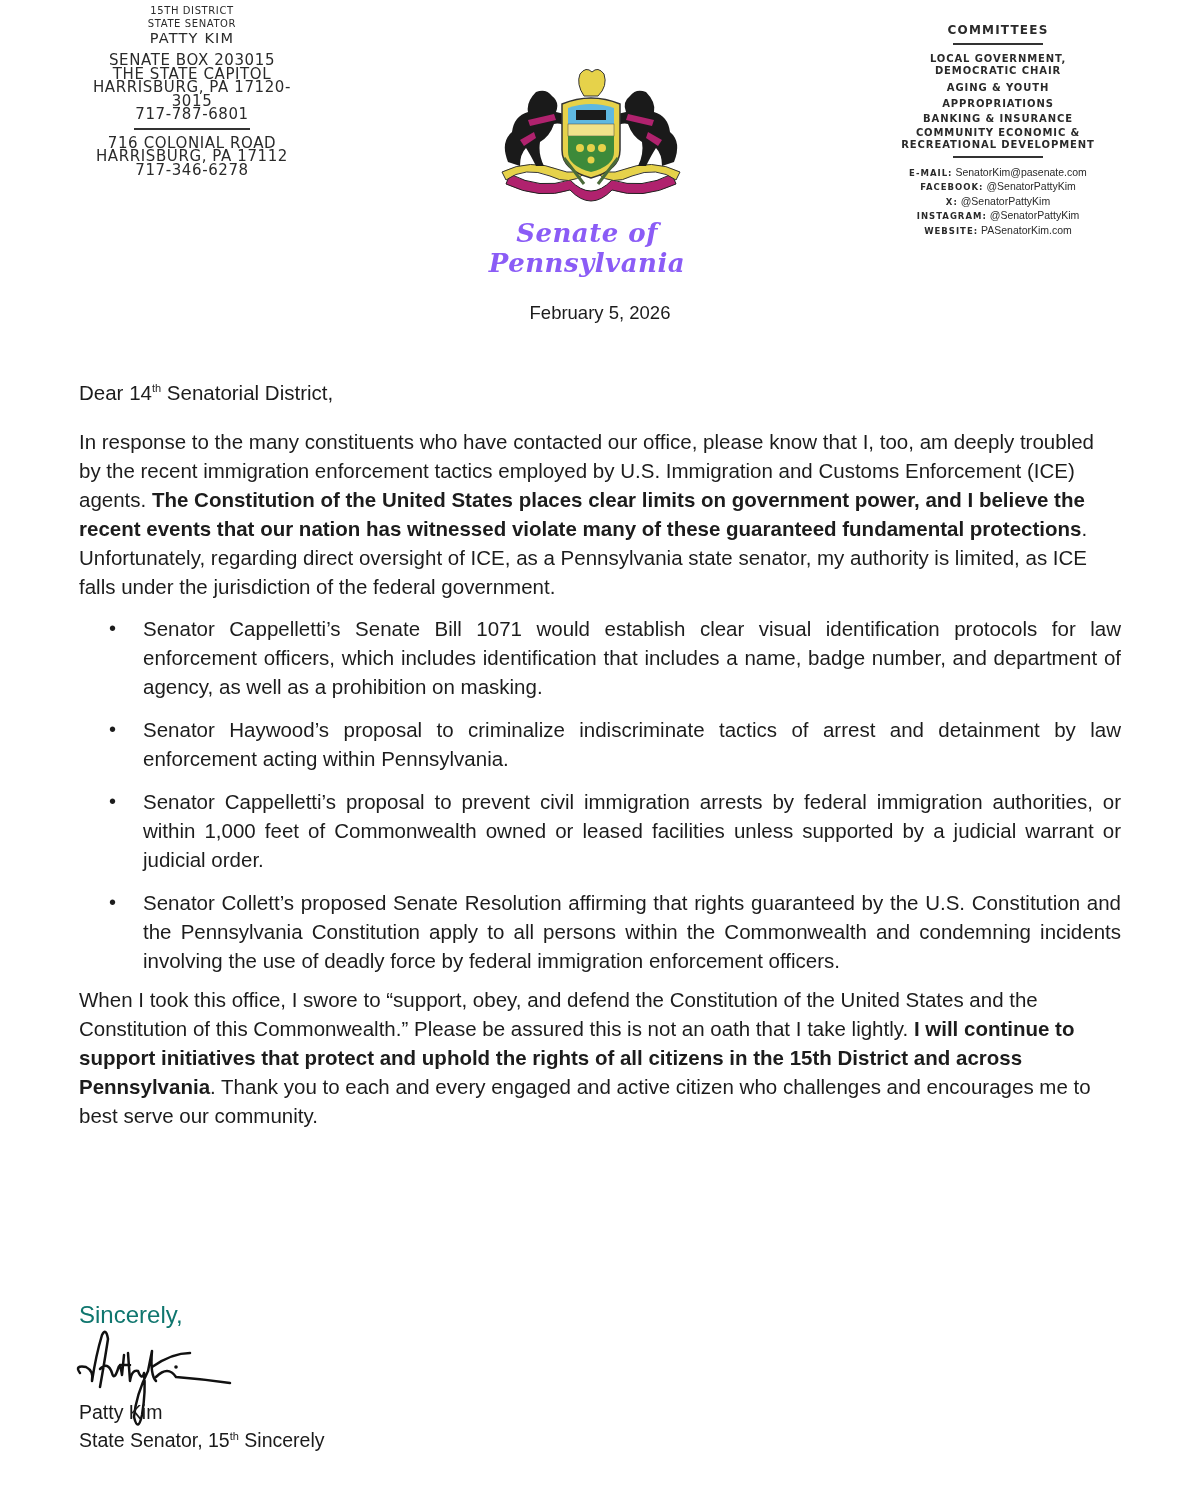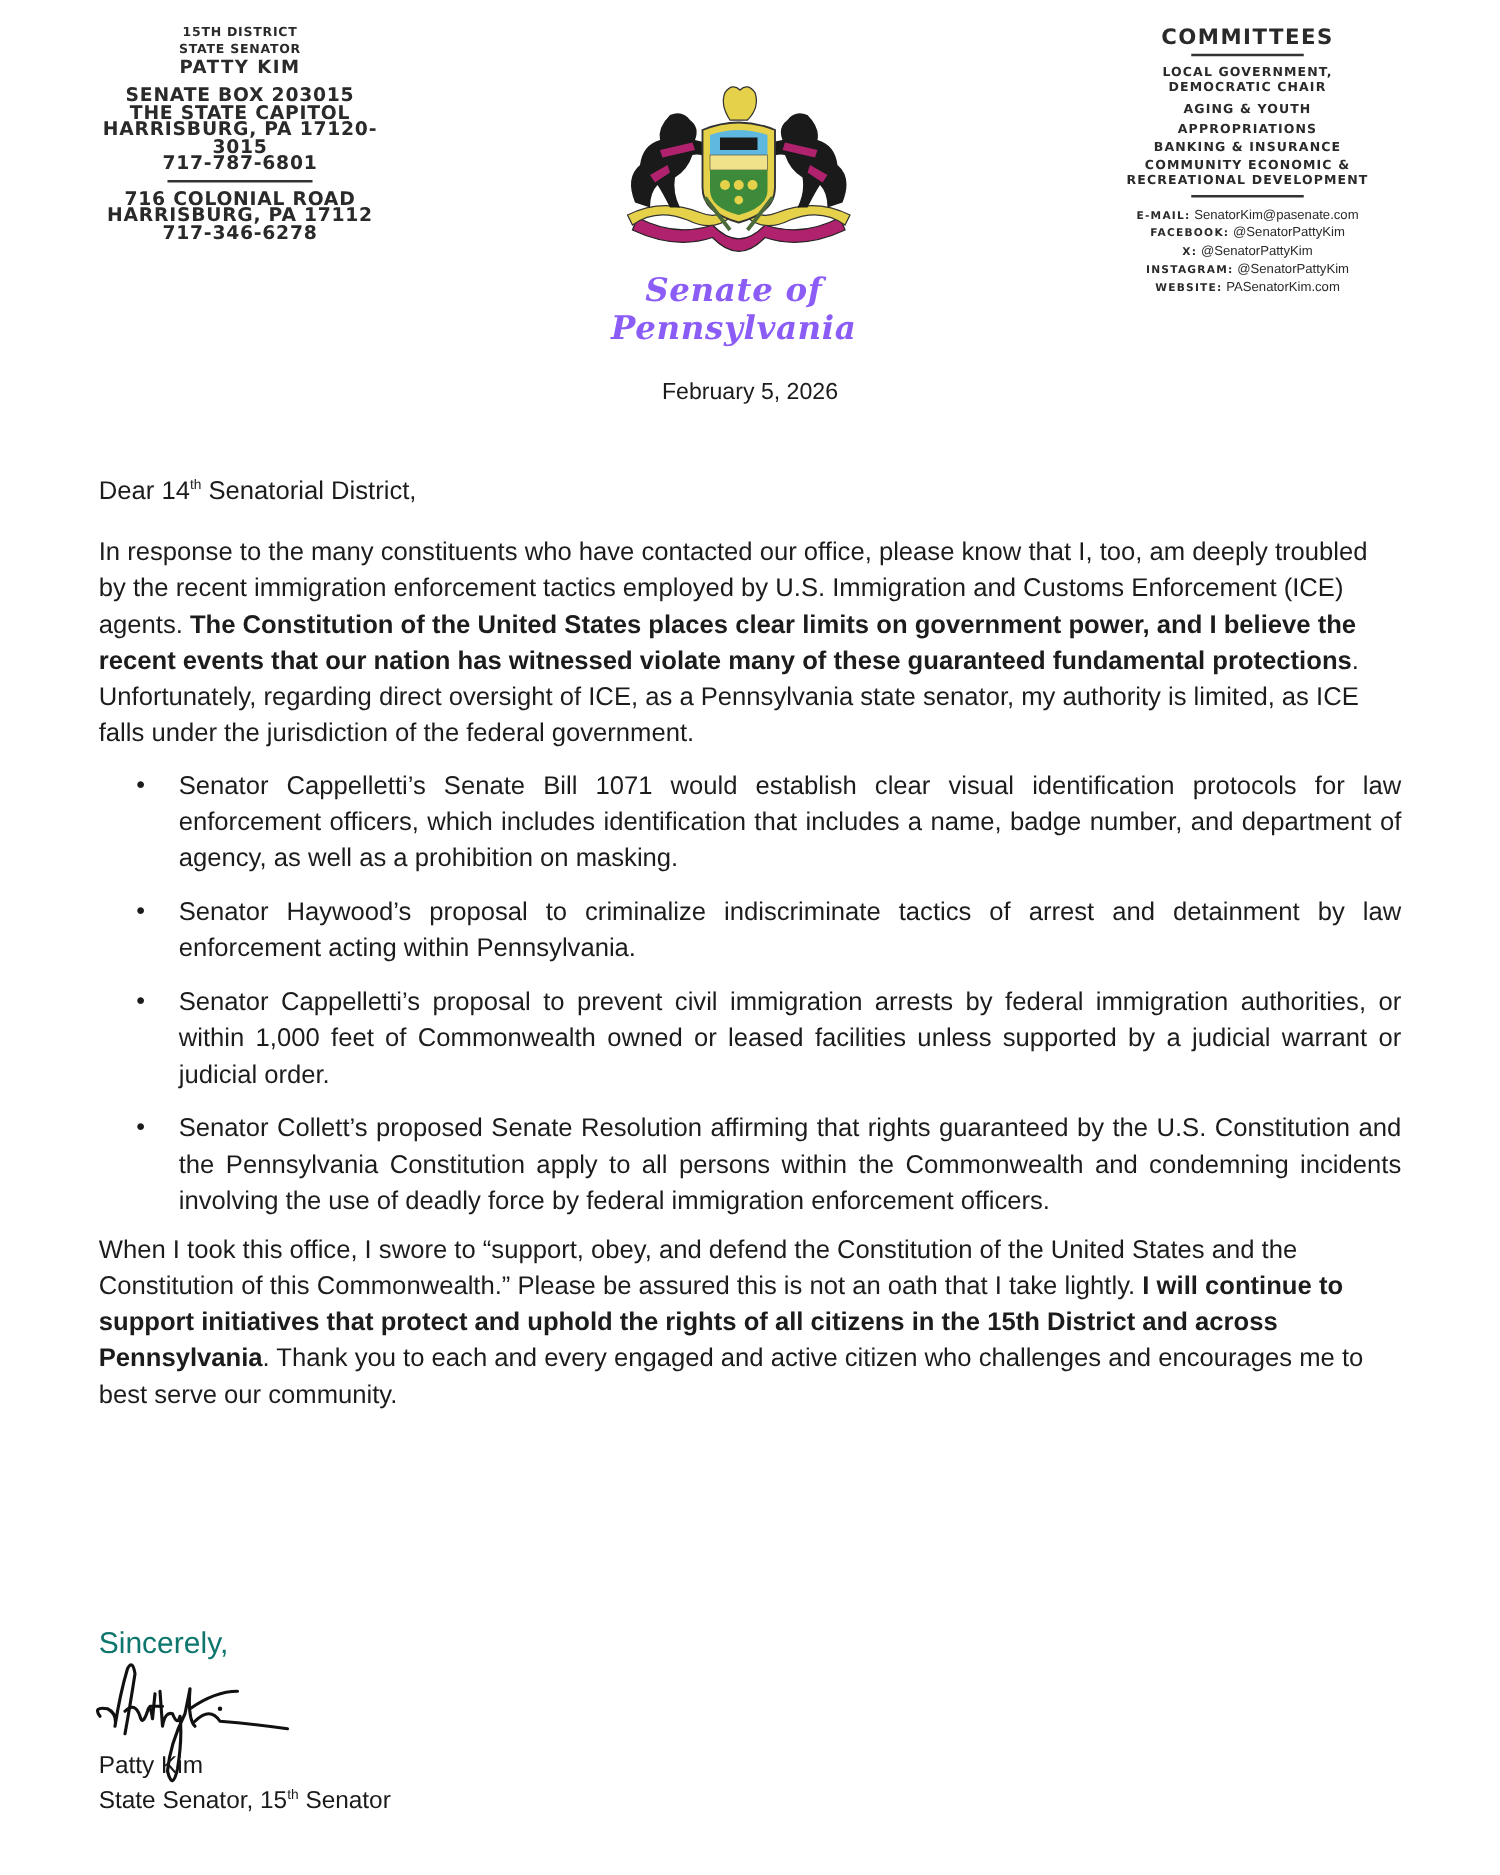--- a/index.html
+++ b/index.html
@@ -1,34 +1,34 @@
 <!DOCTYPE html>
 <html><head>
   <meta charset="utf-8">
   <style>
     html, body { margin: 0; padding: 0; background: #ffffff; }
     body {
       width: 1200px; height: 1500px; position: relative; overflow: hidden;
       font-family: "Liberation Sans", sans-serif; color: #1a1a1a;
     }
     .lh-left {
-      position: absolute; left: 80px; top: 20px; width: 224px;
+      position: absolute; left: 80px; top: 4px; width: 224px;
       text-align: center; font-family: "DejaVu Sans", sans-serif;
-      font-weight: bold; color: #2a2a2a; letter-spacing: 0.6px;
+      font-weight: normal; color: #2a2a2a; letter-spacing: 0.6px;
     }
     .lh-left .sm { font-size: 10px; line-height: 13px; }
     .lh-left .name { font-size: 14.5px; line-height: 16px; letter-spacing: 1.2px; margin-bottom: 8px; }
     .lh-left .addr { font-size: 15px; line-height: 13.5px; }
     .rule { width: 116px; height: 2px; background: #333; margin: 6px auto 7px auto; }
 
     .lh-right {
       position: absolute; left: 878px; top: 22px; width: 240px;
       text-align: center; font-family: "DejaVu Sans", sans-serif; color: #2a2a2a;
     }
-    .lh-right .title { font-weight: bold; font-size: 17px; letter-spacing: 1.2px; line-height: 16px; }
+    .lh-right .title { font-weight: bold; font-size: 12px; letter-spacing: 1.2px; line-height: 16px; }
     .lh-right .rule { width: 90px; margin: 5px auto 8px auto; }
     .lh-right .cm { font-weight: bold; font-size: 10px; letter-spacing: 0.9px; line-height: 15.5px; }
     .lh-right .cm.two { line-height: 12px; margin-bottom: 3px; }
     .lh-right .ct { font-size: 10.5px; line-height: 13.5px; font-family: "Liberation Sans", sans-serif; }
     .lh-right .ct .lbl { font-weight: bold; font-family: "DejaVu Sans", sans-serif; font-size: 8.5px; letter-spacing: 1px; }
 
     .seal { position: absolute; left: 480px; top: 62px; width: 222px; height: 150px; }
     .senate-name {
       position: absolute; left: 420px; top: 218px; width: 334px; text-align: center;
       font-family: "DejaVu Serif", serif; font-weight: bold; font-size: 26px;
@@ -135,13 +135,13 @@
 
   <p class="para"><span>When I took this office, I swore to “support, obey, and defend the Constitution of the United States and the Constitution of this Commonwealth.” Please be assured this is not an oath that I take lightly. </span><b>I will continue to support initiatives that protect and uphold the rights of all citizens in the 15th District and across Pennsylvania</b><span>. Thank you to each and every engaged and active citizen who challenges and encourages me to best serve our community.</span></p>
 </div>
 
 <div class="closing">Sincerely,</div>
 <svg class="sig" viewBox="0 0 170 110">
   <path d="M8 48 Q2 40 14 42 Q22 46 20 56 Q24 30 30 10 Q34 2 36 14 Q32 40 28 62 M28 44 Q36 36 40 48 Q42 56 46 44 Q48 36 50 50 L52 30 M48 40 L58 40 M56 28 L58 56 Q60 44 66 46 Q70 56 72 48 Q74 66 70 90 Q66 108 62 92 Q64 70 76 46 L80 26 Q78 50 84 56 M80 42 Q100 28 118 28 M84 52 Q96 40 104 52 Q130 54 158 58" fill="none" stroke="#111" stroke-width="2.5" stroke-linecap="round" stroke-linejoin="round"></path>
   <circle cx="104" cy="42" r="1.8" fill="#111"></circle>
 </svg>
 <div class="sig-name">Patty Kim</div>
-<div class="sig-title"><span>State Senator, 15</span><sup class="ord">th</sup><span> Senator</span></div>
+<div class="sig-title"><span>State Senator, 15</span><sup class="ord">th</sup><span> Sincerely</span></div>
 
 </body></html>

